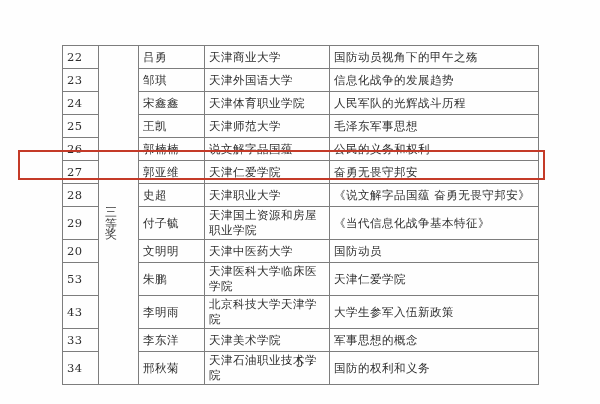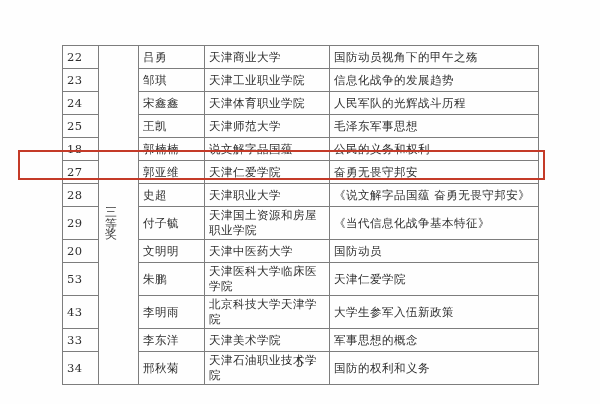--- a/index.html
+++ b/index.html
@@ -90,37 +90,37 @@
         <tr>
     <td class="num-cell">22</td>
     <td class="prize-cell" rowspan="13"><span class="vertical">三等奖</span></td>
           <td>吕勇</td>
     <td>天津商业大学</td>
     <td>国防动员视角下的甲午之殇</td>
   </tr>
         <tr>
     <td class="num-cell">23</td>
     <td>邹琪</td>
-    <td>天津工业职业学院</td>
+    <td>天津外国语大学</td>
     <td>信息化战争的发展趋势</td>
   </tr>
         <tr>
     <td class="num-cell">24</td>
     <td>宋鑫鑫</td>
     <td>天津体育职业学院</td>
     <td>人民军队的光辉战斗历程</td>
   </tr>
         <tr>
     <td class="num-cell">25</td>
     <td>王凯</td>
     <td>天津师范大学</td>
     <td>毛泽东军事思想</td>
   </tr>
         <tr>
-    <td class="num-cell">18</td>
+    <td class="num-cell">26</td>
     <td>郭楠楠</td>
     <td>说文解字品国蕴</td>
     <td>公民的义务和权利</td>
   </tr>
         <tr>
     <td class="num-cell">27</td>
     <td>郭亚维</td>
     <td>天津仁爱学院</td>
     <td>奋勇无畏守邦安</td>
   </tr>

